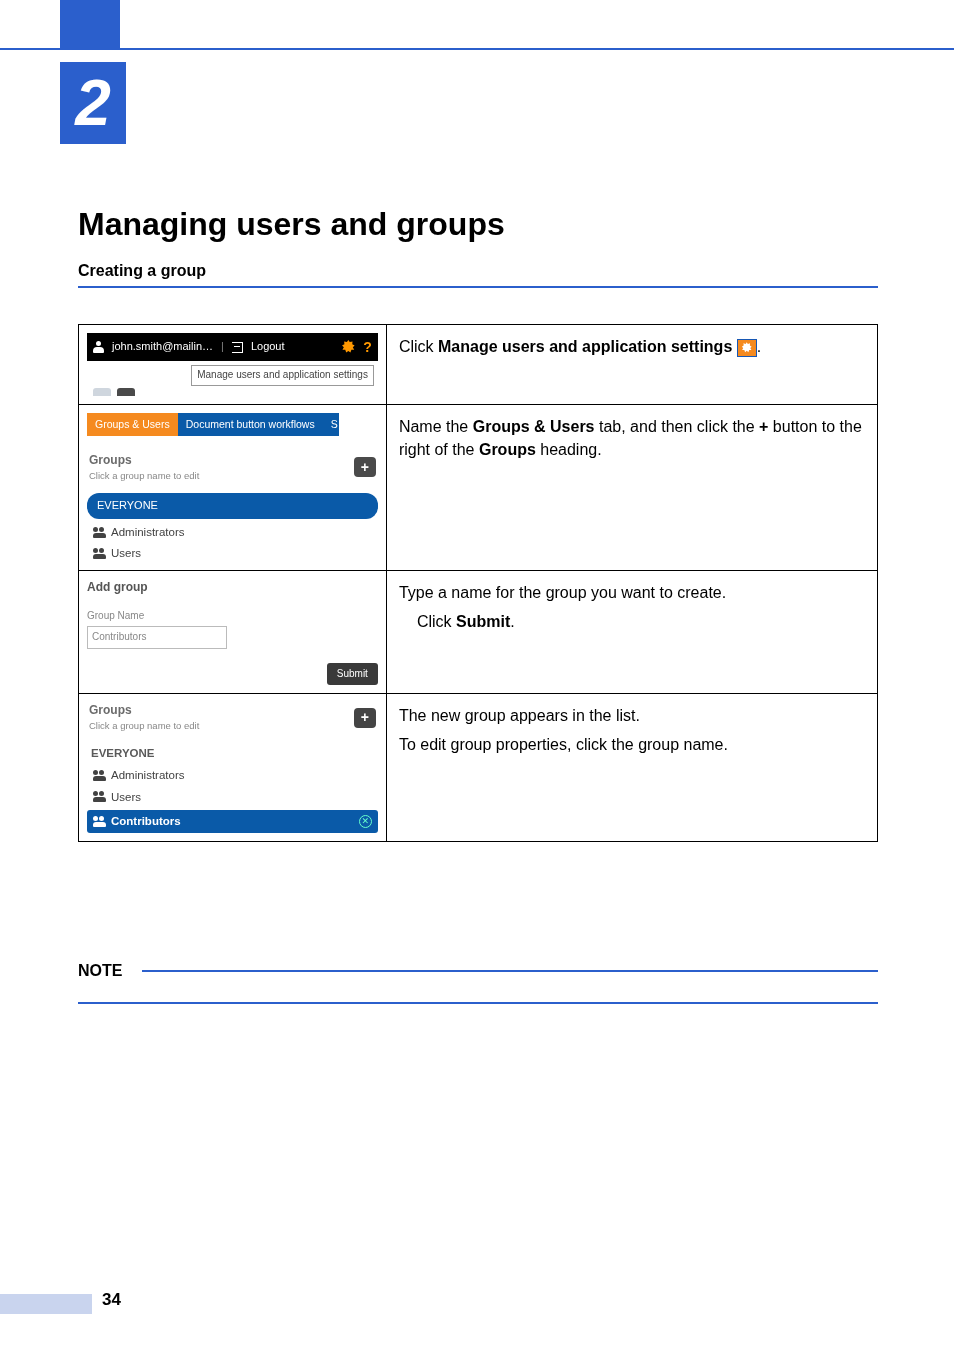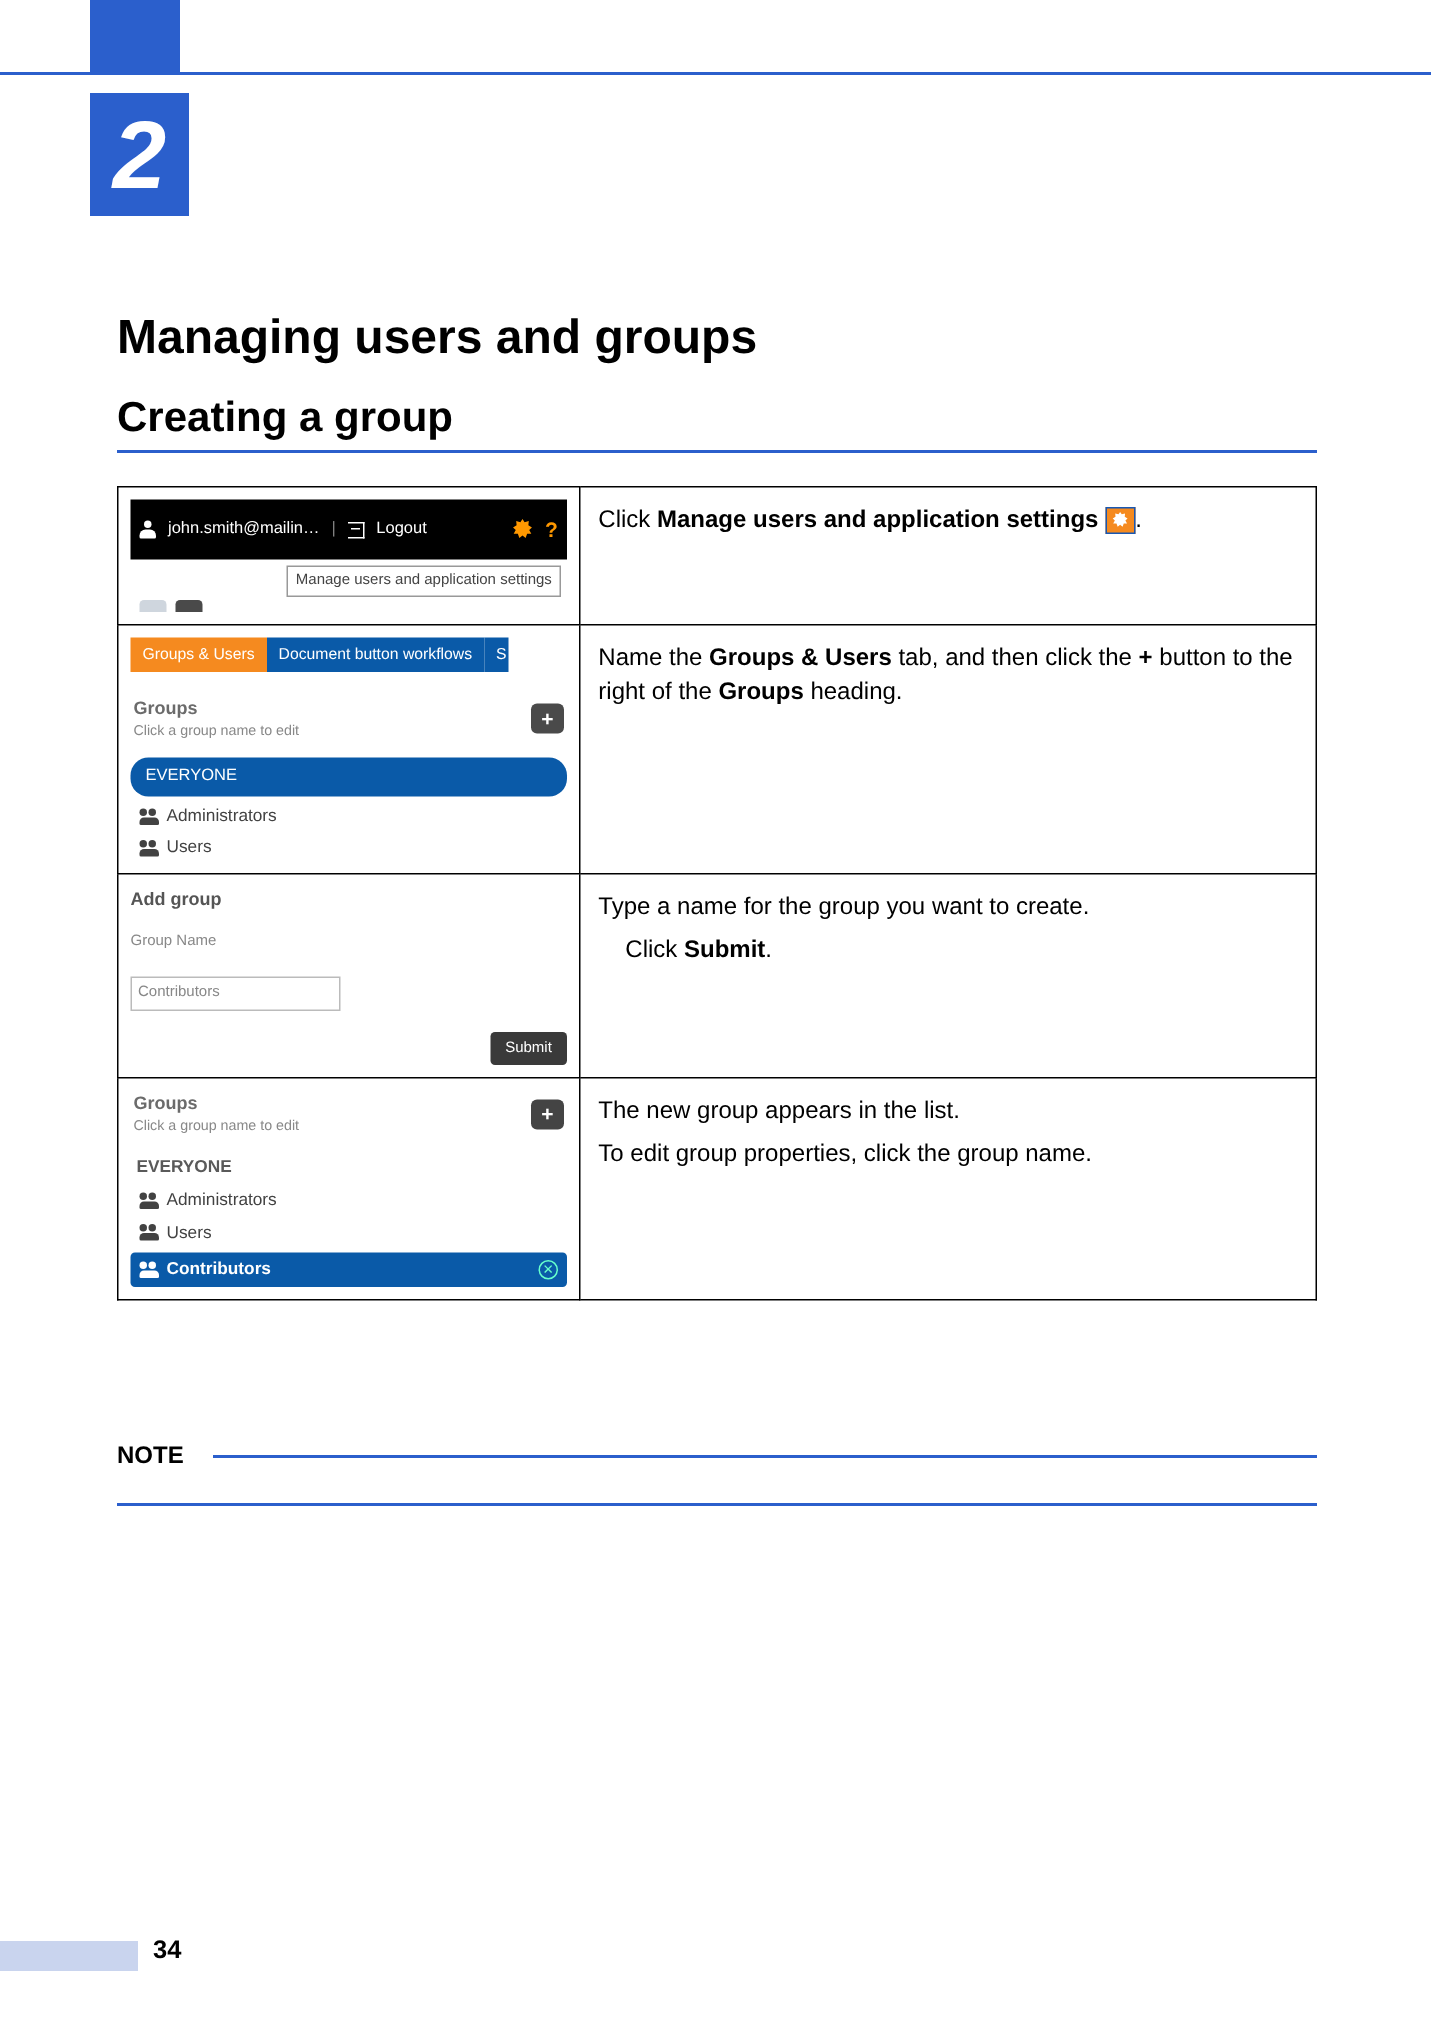--- a/index.html
+++ b/index.html
@@ -55,21 +55,21 @@
     position: absolute;
     left: 78px;
     font-size: 32px;
     font-weight: bold;
   }
   .h2-wrap {
     position: absolute;
     left: 78px; right: 76px;
   }
   .h2 {
-    font-size: 28px;
+    font-size: 16px;
     font-weight: bold;
     padding-bottom: 6px;
     border-bottom: 2px solid #2b5fcc;
   }
   .steps-table {
     position: absolute;
     left: 78px; right: 76px;
     border: 1.5px solid #000;
     border-collapse: collapse;
     width: 800px;
@@ -83,21 +83,21 @@
   }
   .left-col { width: 308px; padding: 8px !important; }
   .right-col { width: 492px; }
   .bold { font-weight: bold; }
 
   
   .s1 { background:#fff; }
   .s1-bar {
     background:#000; color:#fff;
     display:flex; align-items:center;
-    height:40px; padding:0 6px; gap:8px;
+    height:28px; padding:0 6px; gap:8px;
     font-size:11px;
   }
   .s1-bar .sep { opacity:.5; }
   .s1-bar .spacer { flex:1; }
   .gear-orange {
     width:14px; height:14px; display:inline-block;
     background: radial-gradient(circle,#ff9800 40%,#ff9800 41%);
     clip-path: polygon(50% 0,60% 15%,80% 10%,78% 30%,95% 40%,82% 52%,92% 70%,72% 70%,65% 90%,50% 78%,35% 90%,28% 70%,8% 70%,18% 52%,5% 40%,22% 30%,20% 10%,40% 15%);
   }
   .help-q { color:#ff9800; font-weight:bold; font-size:14px; }
@@ -145,21 +145,21 @@
     background: currentColor; border-radius:3px 3px 1px 1px;
   }
   .x-circ {
     width:13px; height:13px; border:1.5px solid #6fc; border-radius:50%;
     color:#6fc; font-size:9px; line-height:10px; text-align:center;
   }
 
   
   .s3 {}
   .s3-title { font-size:12px; color:#555; font-weight:bold; margin-bottom:12px; }
-  .s3-label { font-size:10px; color:#888; margin-bottom:16px; }
+  .s3-label { font-size:10px; color:#888; margin-bottom:3px; }
   .s3-input {
     width:140px; border:1px solid #bbb; font-size:10px; color:#888;
     padding:3px 4px;
   }
   .s3-btnrow { display:flex; justify-content:flex-end; margin-top:14px; }
   .dark-btn {
     background:#3a3a3a; color:#fff; font-size:10px;
     padding:4px 10px; border-radius:3px;
   }
 

